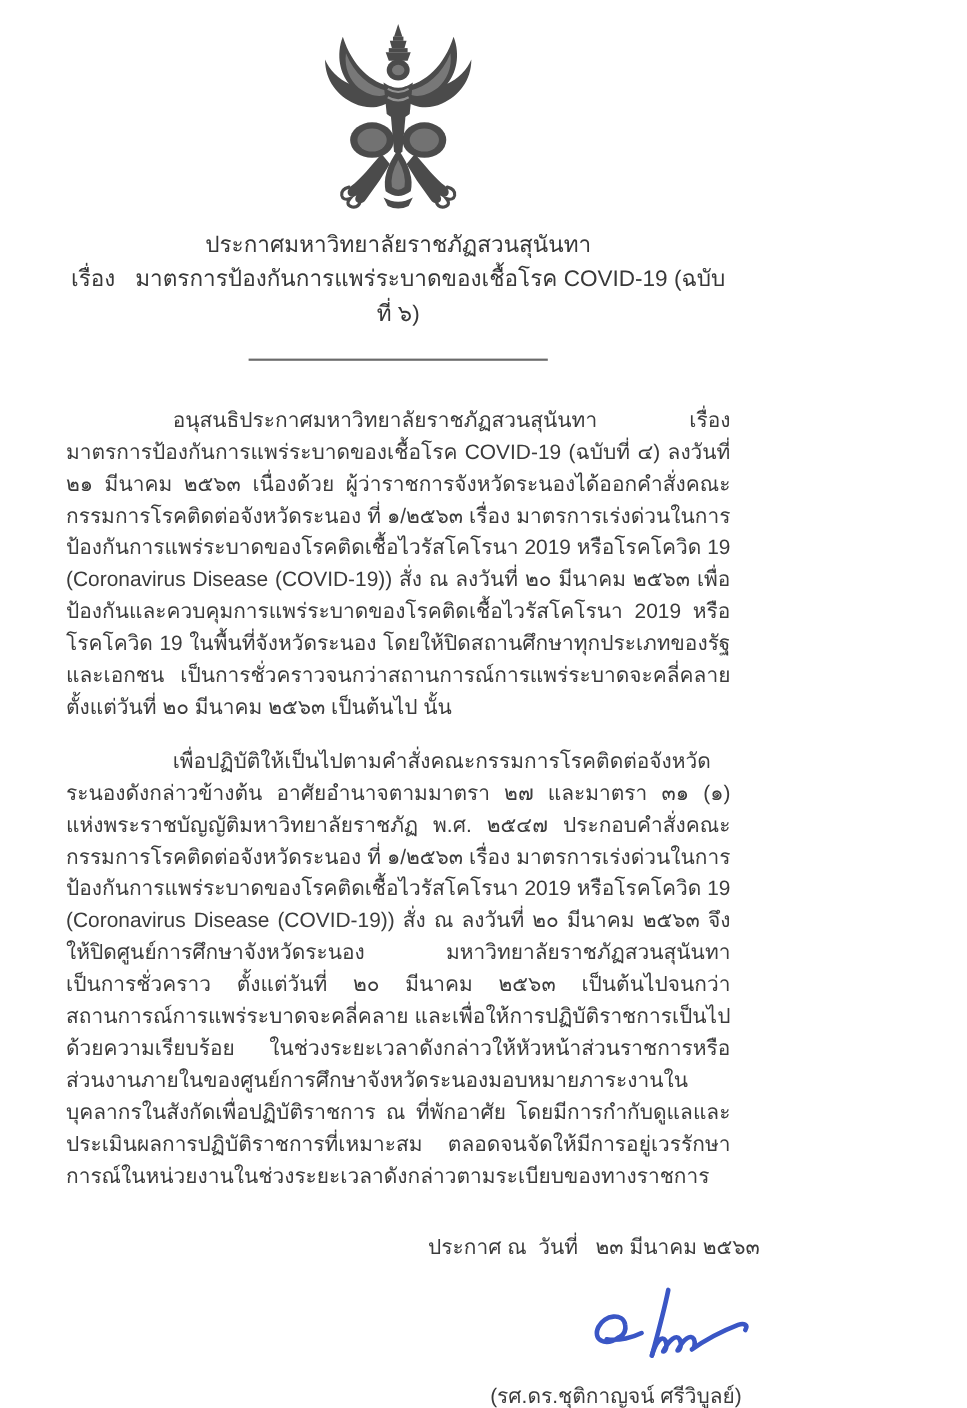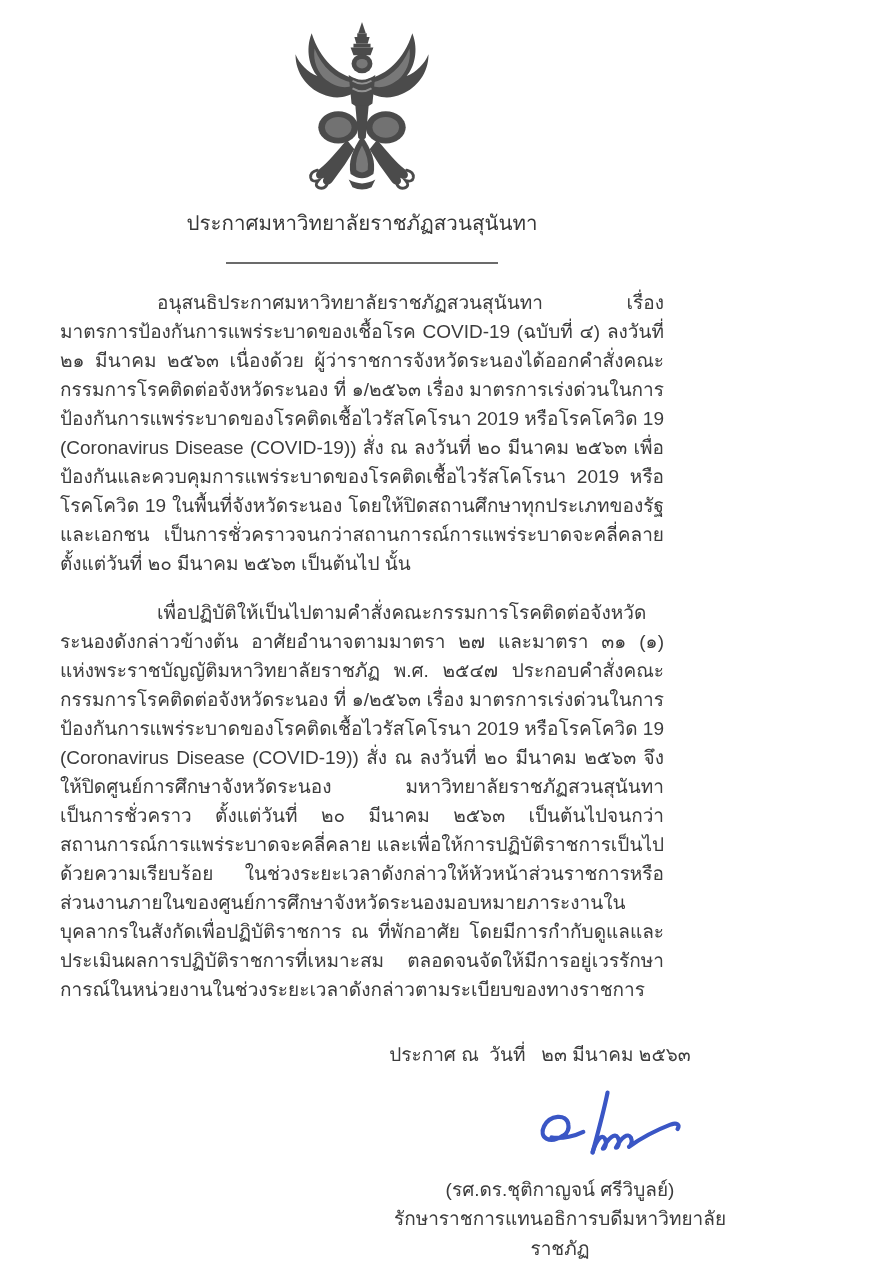--- a/index.html
+++ b/index.html
@@ -37,21 +37,21 @@
     line-height: 32px;
     color: #383838;
   }
   .subject .subject-prefix { margin-right: 18px; }
   .rule {
     width: 272px;
     height: 0;
     border-top: 2px solid #6b6b6b;
     margin: 24px auto 0 auto;
   }
-  .body-text { margin-top: 24px; }
+  .body-text { margin-top: 40px; }
   .para {
     font-size: 19px;
     line-height: 29px;
     text-align: justify;
     text-indent: 97px;
     color: #3c3c3c;
     margin-bottom: 20px;
   }
   .para.no-justify { text-align: left; margin-bottom: 0; }
   .issued {
@@ -129,20 +129,23 @@
 
         <path d="M80 122 q-16 22 -12 40 q12 9 24 0 q4 -18 -12 -40 Z"></path>
         <path d="M80 132 q-8 14 -6 26 q6 5 12 0 q2 -12 -6 -26 Z" fill="#ffffff" opacity="0.25"></path>
         <path d="M66 168 q14 8 28 0 l-4 8 q-10 5 -20 0 Z"></path>
       </g>
     </svg>
   </div>
 
   <div class="title">ประกาศมหาวิทยาลัยราชภัฏสวนสุนันทา</div>
 
+  <div class="subject">
+    <span class="subject-prefix">เรื่อง</span><span>มาตรการป้องกันการแพร่ระบาดของเชื้อโรค COVID-19 (ฉบับที่ ๖)</span>
+  </div>
 
   <div class="rule"></div>
 
   <div class="body-text">
     <p class="para">อนุสนธิประกาศมหาวิทยาลัยราชภัฏสวนสุนันทา เรื่อง มาตรการป้องกันการแพร่ระบาดของเชื้อโรค COVID-19 (ฉบับที่ ๔) ลงวันที่ ๒๑ มีนาคม ๒๕๖๓ เนื่องด้วย ผู้ว่าราชการจังหวัดระนองได้ออกคำสั่งคณะกรรมการโรคติดต่อจังหวัดระนอง ที่ ๑/๒๕๖๓ เรื่อง มาตรการเร่งด่วนในการป้องกันการแพร่ระบาดของโรคติดเชื้อไวรัสโคโรนา 2019 หรือโรคโควิด 19 (Coronavirus Disease (COVID-19)) สั่ง ณ ลงวันที่ ๒๐ มีนาคม ๒๕๖๓ เพื่อป้องกันและควบคุมการแพร่ระบาดของโรคติดเชื้อไวรัสโคโรนา 2019 หรือโรคโควิด 19 ในพื้นที่จังหวัดระนอง  โดยให้ปิดสถานศึกษาทุกประเภทของรัฐและเอกชน  เป็นการชั่วคราวจนกว่าสถานการณ์การแพร่ระบาดจะคลี่คลาย ตั้งแต่วันที่ ๒๐ มีนาคม ๒๕๖๓ เป็นต้นไป นั้น</p>
     <p class="para">เพื่อปฏิบัติให้เป็นไปตามคำสั่งคณะกรรมการโรคติดต่อจังหวัดระนองดังกล่าวข้างต้น อาศัยอำนาจตามมาตรา ๒๗ และมาตรา ๓๑ (๑) แห่งพระราชบัญญัติมหาวิทยาลัยราชภัฏ พ.ศ. ๒๕๔๗ ประกอบคำสั่งคณะกรรมการโรคติดต่อจังหวัดระนอง ที่ ๑/๒๕๖๓ เรื่อง มาตรการเร่งด่วนในการป้องกันการแพร่ระบาดของโรคติดเชื้อไวรัสโคโรนา 2019 หรือโรคโควิด 19 (Coronavirus Disease (COVID-19)) สั่ง ณ ลงวันที่ ๒๐ มีนาคม ๒๕๖๓ จึงให้ปิดศูนย์การศึกษาจังหวัดระนอง มหาวิทยาลัยราชภัฏสวนสุนันทา เป็นการชั่วคราว ตั้งแต่วันที่ ๒๐ มีนาคม ๒๕๖๓ เป็นต้นไปจนกว่าสถานการณ์การแพร่ระบาดจะคลี่คลาย และเพื่อให้การปฏิบัติราชการเป็นไปด้วยความเรียบร้อย ในช่วงระยะเวลาดังกล่าวให้หัวหน้าส่วนราชการหรือส่วนงานภายในของศูนย์การศึกษาจังหวัดระนองมอบหมายภาระงานในบุคลากรในสังกัดเพื่อปฏิบัติราชการ ณ ที่พักอาศัย โดยมีการกำกับดูแลและประเมินผลการปฏิบัติราชการที่เหมาะสม ตลอดจนจัดให้มีการอยู่เวรรักษาการณ์ในหน่วยงานในช่วงระยะเวลาดังกล่าวตามระเบียบของทางราชการ</p>
   </div>
 
   <div class="issued">ประกาศ ณ  วันที่   ๒๓ มีนาคม ๒๕๖๓</div>
 

